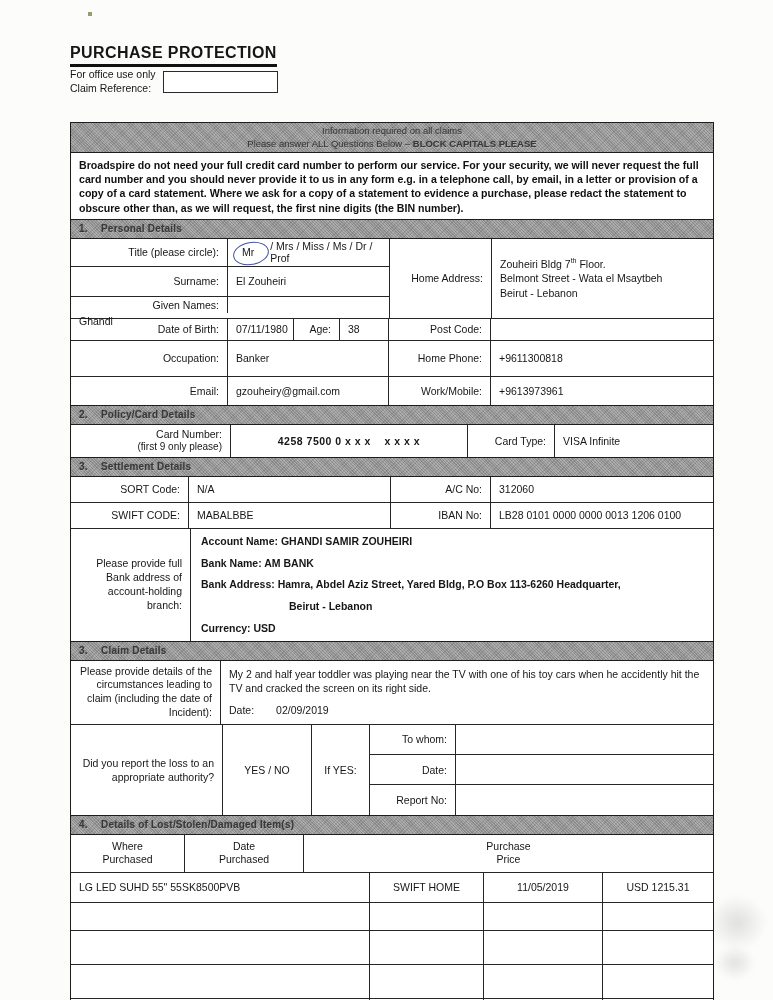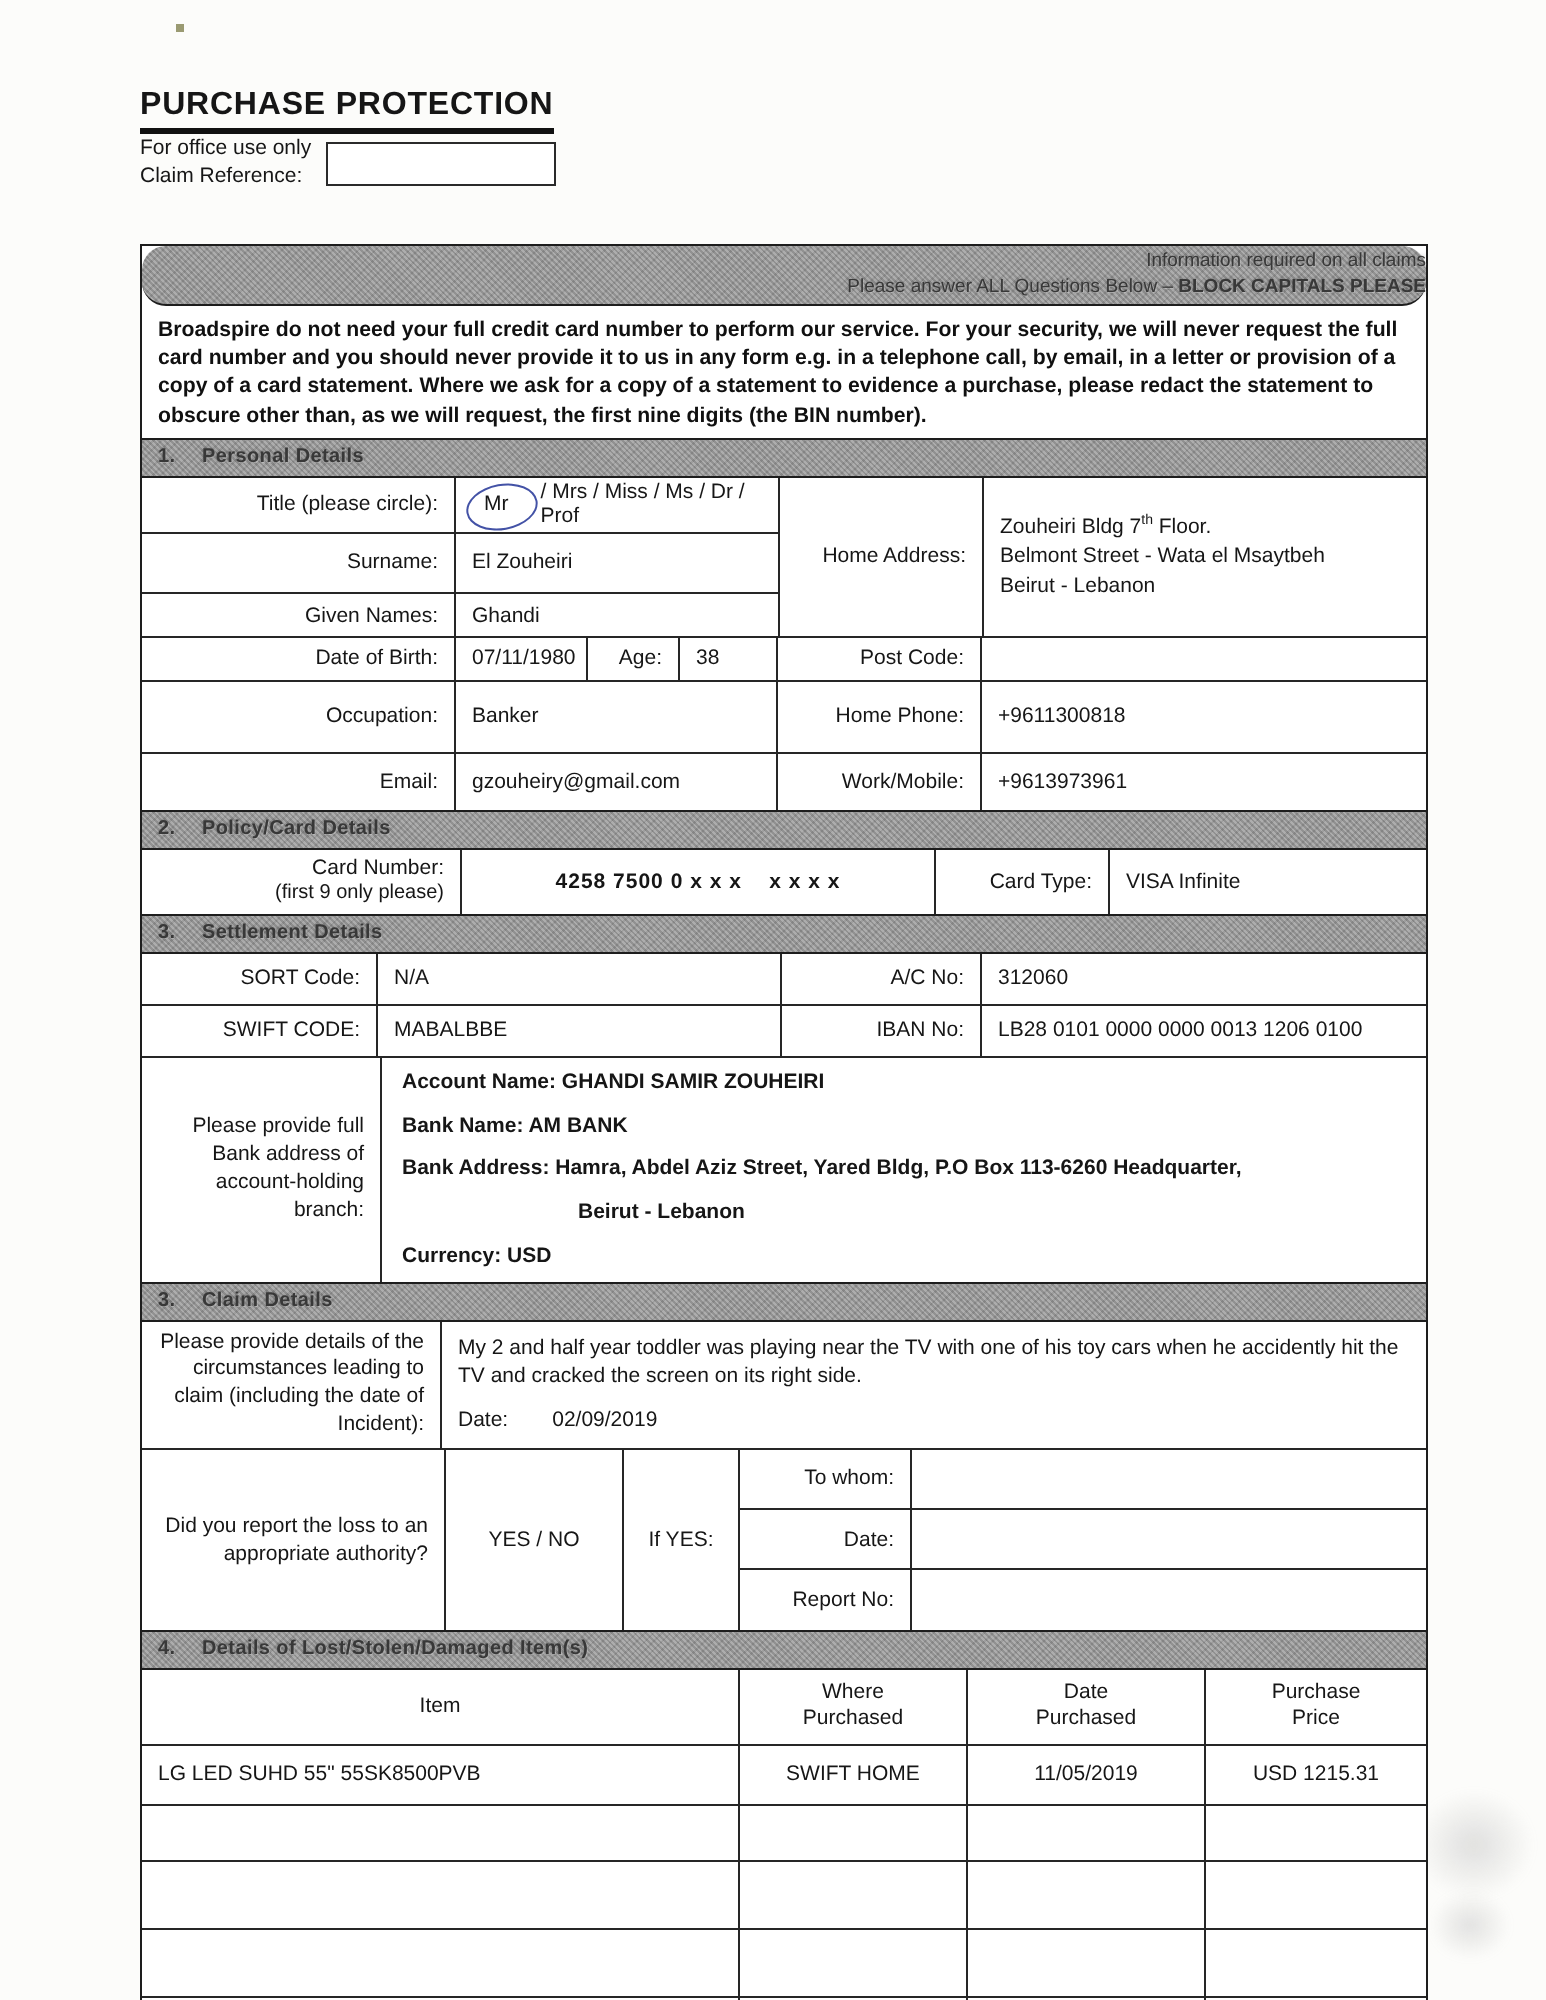--- a/index.html
+++ b/index.html
@@ -33,22 +33,22 @@
 
   
   .bandbase {
     background-color:#a7a7a7;
     background-image:
       repeating-linear-gradient(45deg, rgba(40,40,40,.17) 0 1px, rgba(255,255,255,.07) 1px 2px),
       repeating-linear-gradient(-45deg, rgba(40,40,40,.13) 0 1px, transparent 1px 3px);
     color:#383838;
     text-shadow:.5px .5px 0 rgba(255,255,255,.25), 0 0 2px rgba(20,20,20,.35);
   }
-  .banner { height:30px; display:flex; flex-direction:column; justify-content:center; align-items:flex-end;
-    border-bottom:1.6px solid #1d1d1d; font-size:9.5px; line-height:1.35;border-radius:12px; }
+  .banner { height:30px; display:flex; flex-direction:column; justify-content:center; align-items:center;
+    border-bottom:1.6px solid #1d1d1d; font-size:9.5px; line-height:1.35; }
   .banner .bold { font-weight:bold; }
   .band { height:20px; display:flex; align-items:center; padding-left:8px;
     border-top:1.6px solid #1d1d1d; border-bottom:1.6px solid #1d1d1d;
     font-weight:bold; font-size:10px; letter-spacing:.2px; }
   .band .num { width:22px; }
 
   .notice { padding:5px 8px 4px 8px; font-weight:bold; font-size:10.6px; line-height:1.34; color:#101010; }
 
   
   .row { display:flex; border-bottom:1.2px solid #262626; }
@@ -59,21 +59,21 @@
   .val { justify-content:flex-start; text-align:left;gap:16px; }
   .ctr { justify-content:center; text-align:center; }
   .grow { flex:1; }
 
   
   .p-top { display:flex; height:80px; border-bottom:1.2px solid #262626; }
   .p-left { width:318px; display:flex; flex-direction:column; }
   .p-left .lrow { display:flex; flex:0 0 auto; }
   .lrow.h28 { height:28px; border-bottom:1.2px solid #262626; }
   .lrow.h30 { height:30px; border-bottom:1.2px solid #262626; }
-  .lrow.h22 { height:22px; }
+  .lrow.h22 { height:22px;flex-direction:column; }
   .p-right { flex:1; display:flex; border-left:1.2px solid #262626; }
   .w157 { width:157px; } .w161 { width:161px; } .w102 { width:102px; }
   .w66 { width:66px; } .w46 { width:46px; } .w49 { width:49px; }
   .r-dob { height:22px; } .r-occ { height:36px; } .r-email { height:28px; }
   .addr { line-height:1.4; padding:4px 8px; }
   sup { font-size:7px; vertical-align:super; }
 
   
   .circle-wrap { position:relative; display:inline-block; }
   .circle-wrap::before { content:""; position:absolute; left:-9px; top:-4px; width:34px; height:21px;
@@ -277,21 +277,20 @@
       </div>
     </div>
   </div>
 
   <div class="band bandbase">
     <span class="num">4.</span>
     <span>Details of Lost/Stolen/Damaged Item(s)</span>
   </div>
   <div class="items-group">
     <div class="row r-ihead">
-      <div class="cell ctr br w299">Item</div>
       <div class="cell ctr br w114 two-line">Where
 Purchased</div>
       <div class="cell ctr br w119 two-line">Date
 Purchased</div>
       <div class="cell ctr grow two-line">Purchase
 Price</div>
     </div>
     <div class="row r-item">
       <div class="cell val br w299">LG LED SUHD 55" 55SK8500PVB</div>
       <div class="cell ctr br w114">SWIFT HOME</div>

